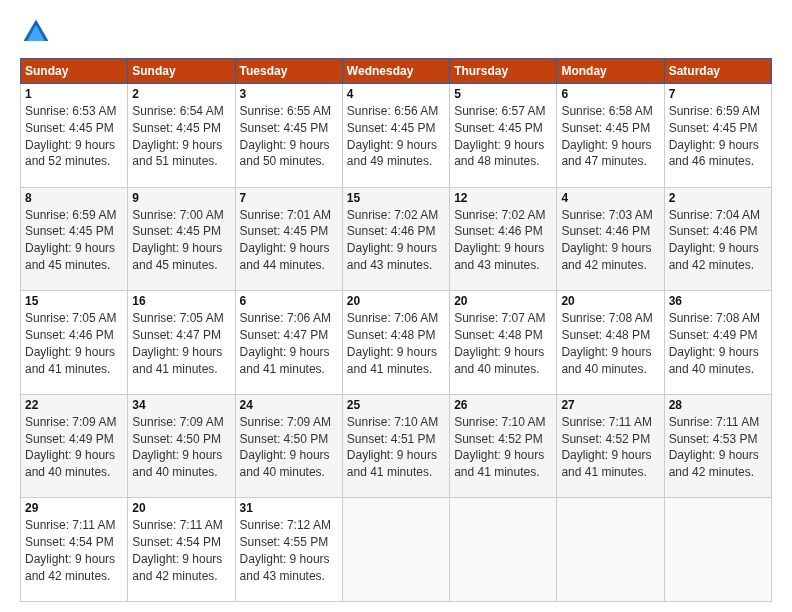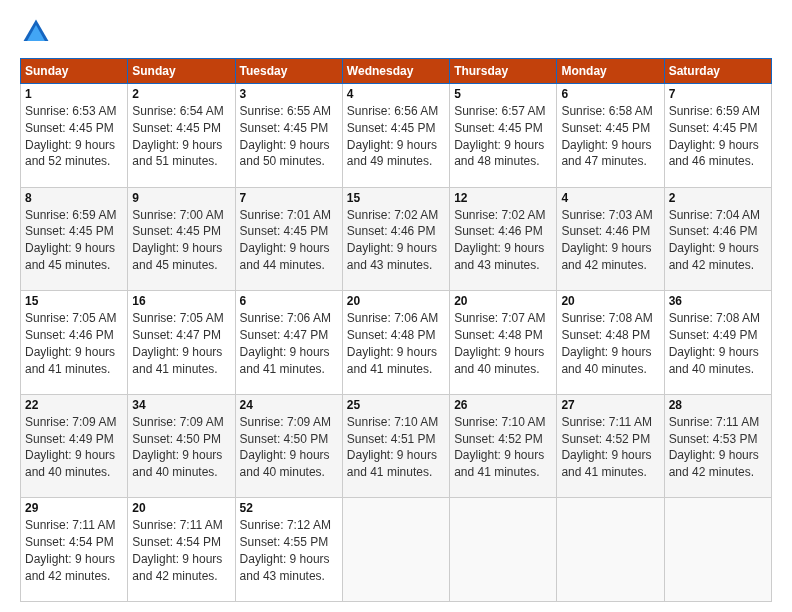--- a/index.html
+++ b/index.html
@@ -260,21 +260,21 @@
         <tr>
           <td>
             <div class="day-num">29</div>
             <div class="day-detail">Sunrise: 7:11 AM<br>Sunset: 4:54 PM<br>Daylight: 9 hours and 42 minutes.</div>
           </td>
           <td>
             <div class="day-num">20</div>
             <div class="day-detail">Sunrise: 7:11 AM<br>Sunset: 4:54 PM<br>Daylight: 9 hours and 42 minutes.</div>
           </td>
           <td>
-            <div class="day-num">52</div>
+            <div class="day-num">31</div>
             <div class="day-detail">Sunrise: 7:12 AM<br>Sunset: 4:55 PM<br>Daylight: 9 hours and 43 minutes.</div>
           </td>
           <td class="empty"></td>
           <td class="empty"></td>
           <td class="empty"></td>
           <td class="empty"></td>
         </tr>
       </tbody>
   </table>
 </div>

